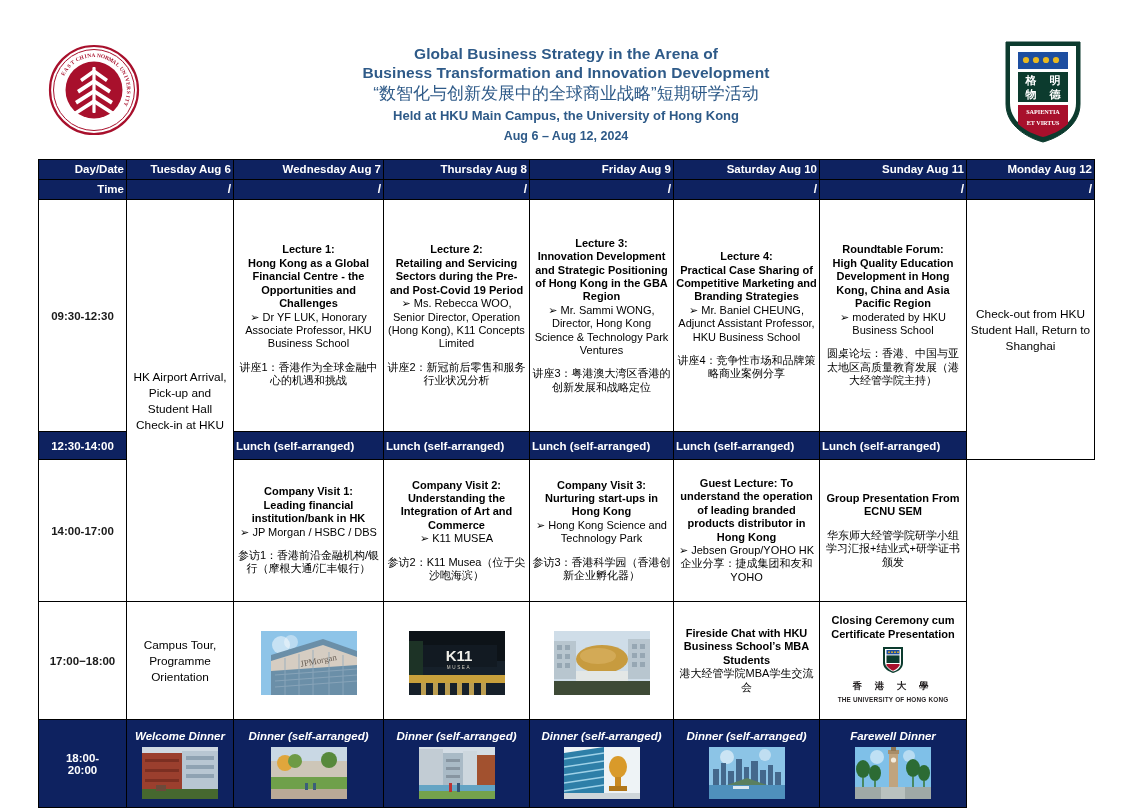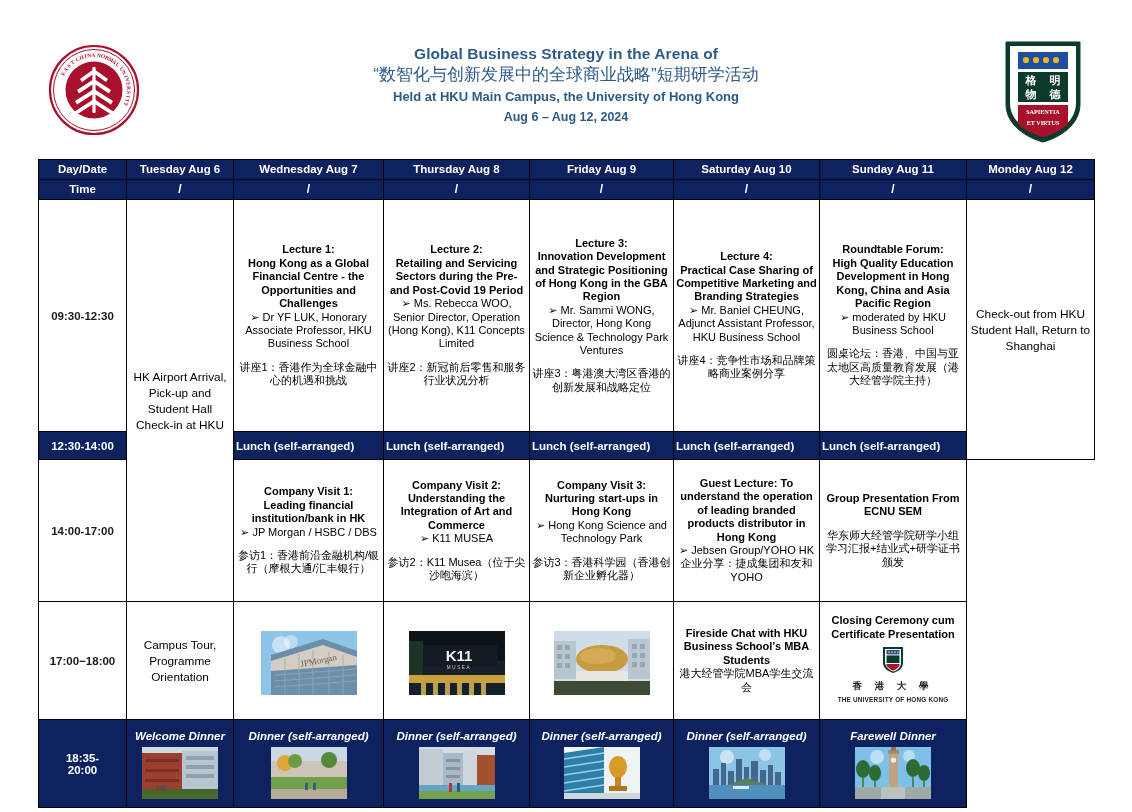--- a/index.html
+++ b/index.html
@@ -79,21 +79,21 @@
   col.c-d4    { width:144px; }
   col.c-d5    { width:146px; }
   col.c-d6    { width:147px; }
   col.c-d7    { width:128px; }
 
   .hdr {
     background:#0e2260;
     color:#ffffff;
     font-weight:bold;
     font-size:11.5px;
-    text-align:center;
+    text-align:right;
     height:19px;
     line-height:17px;
     padding:1px 2px;
     margin-left:42px;
   }
   .hdr.slash { font-size:12px; }
 
   .navy {
     background:#0e2260;
     color:#ffffff;
@@ -218,20 +218,21 @@
         <text x="56" y="52" text-anchor="middle" transform="rotate(-180 56 52) translate(0 -33.5) rotate(180)">师</text>
         <text x="56" y="52" text-anchor="middle" transform="rotate(160 56 52) translate(0 -33.5) rotate(180)">范</text>
         <text x="56" y="52" text-anchor="middle" transform="rotate(140 56 52) translate(0 -33.5) rotate(180)">大</text>
         <text x="56" y="52" text-anchor="middle" transform="rotate(122 56 52) translate(0 -33.5) rotate(180)">学</text>
       </g>
     </svg>
   </div>
 
   <div class="title-block">
     <div class="title-line">Global Business Strategy in the Arena of</div>
+    <div class="title-line">Business Transformation and Innovation Development</div>
     <div class="title-cn">“数智化与创新发展中的全球商业战略”短期研学活动</div>
     <div class="title-sub">Held at HKU Main Campus, the University of Hong Kong</div>
     <div class="title-dates">Aug 6 – Aug 12, 2024</div>
   </div>
 
   <div class="logo-right">
     <svg viewBox="0 0 102 108" width="102" height="108">
       <path d="M14 6 h74 v62 c0,22 -22,34 -37,38 C36,102 14,90 14,68 Z" fill="#0c3b2e" stroke="#0c3b2e" stroke-width="1"></path>
       <path d="M18 10 h66 v57 c0,19 -19,30 -33,33 C37,97 18,86 18,67 Z" fill="#ffffff"></path>
       <rect x="26" y="16" width="50" height="17" fill="#1d4ea0"></rect>
@@ -482,21 +483,21 @@
           <path d="M6.5 18 h13 v1.5 c-2,3 -4.5,4.6 -6.5,5.2 C11,24 8.5,22 6.5,19.5 Z" fill="#a8102c"></path>
         </svg>
         <div class="cn-row">香 港 大 學</div>
         <div class="en-row">THE UNIVERSITY OF HONG KONG</div>
       </div>
     </td>
   </tr>
 
   <tr style="height:88px;">
     <td class="navy tcell navytext">
-      <span>18:35-</span><br>
+      <span>18:00-</span><br>
       <span>20:00</span>
     </td>
 
     <td class="navy-dinner">
       <span class="dlabel">Welcome Dinner</span>
       <svg class="photo ph-dinner" viewBox="0 0 76 52">
         <rect width="76" height="52" fill="#cfd9e2"></rect>
         <rect x="0" y="6" width="40" height="36" fill="#9b3f2e"></rect>
         <rect x="40" y="4" width="36" height="38" fill="#b8c6d2"></rect>
         <g fill="#7c2f22">

